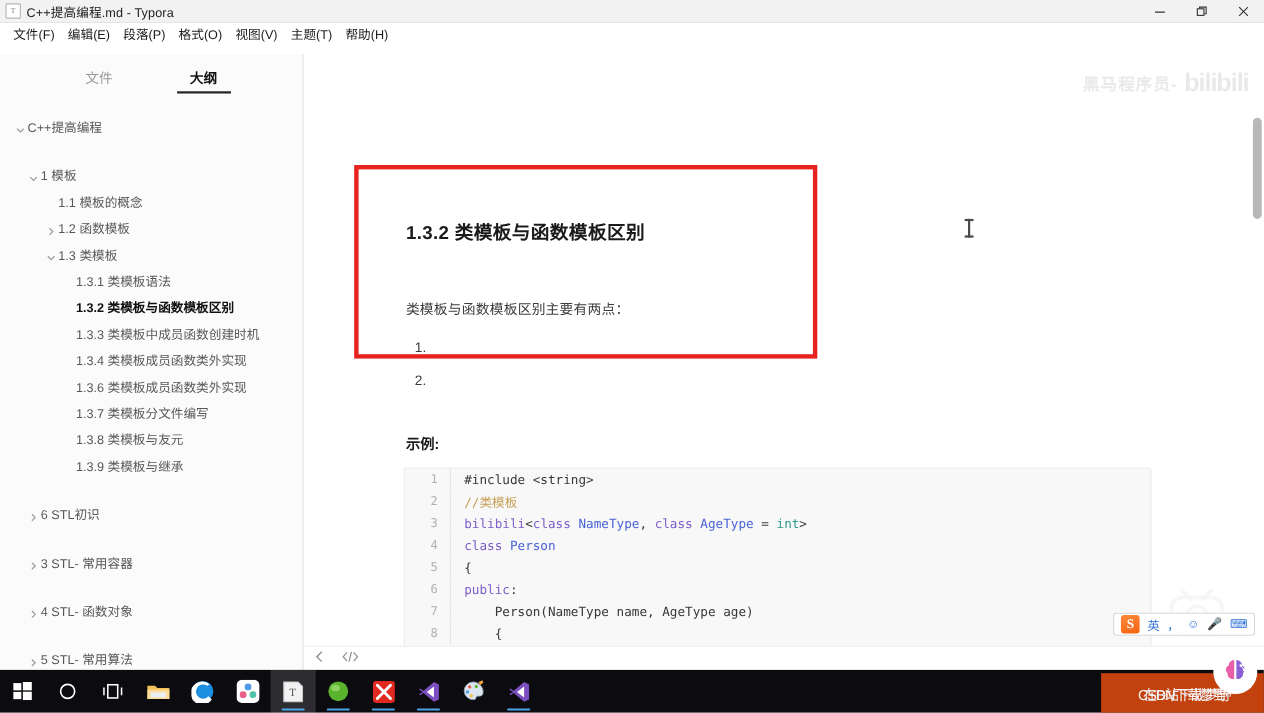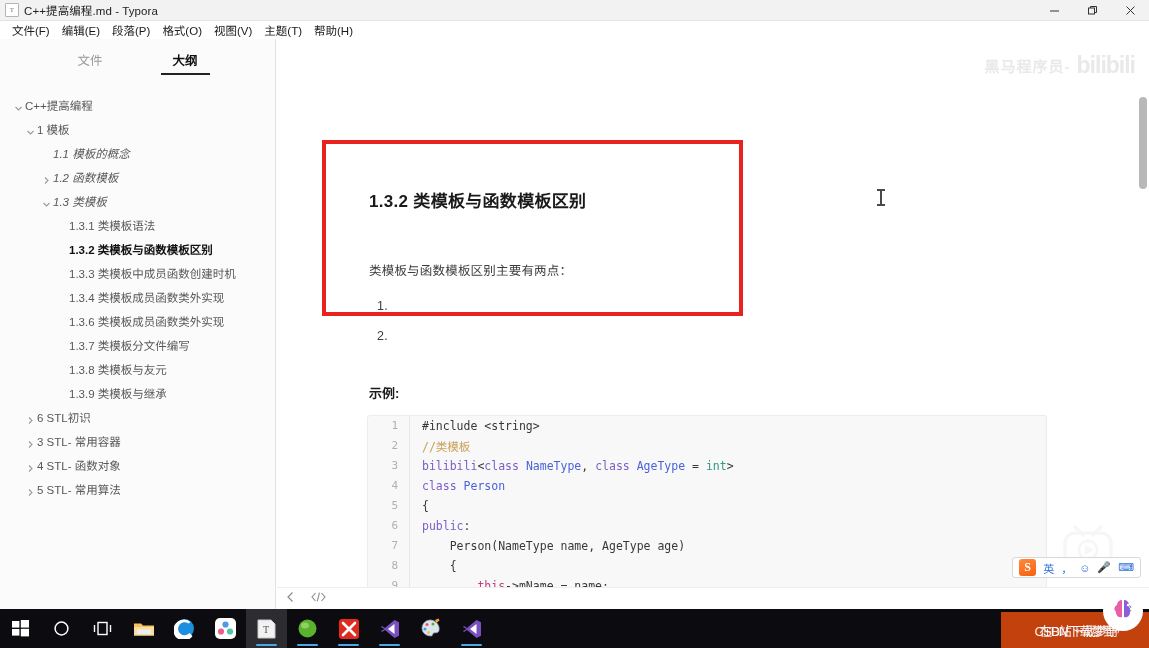--- a/index.html
+++ b/index.html
@@ -34,21 +34,21 @@
   
   .menubar {
     position: absolute; top: 21px; left: 0; width: 1149px; height: 18px;
     background: #ffffff; display: flex; align-items: center; padding-left: 6px;
   }
   .menu-item {
     font-size: 11.5px; color: #1a1a1a; padding: 1px 6px; white-space: nowrap;
   }
 
   
-  .workspace { position: absolute; top: 39px; left: 0; width: 925px; height: 570px; }
+  .workspace { position: absolute; top: 49px; left: 0; width: 925px; height: 570px; }
 
   
   .sidebar {
     position: absolute; left: 0; top: 0; width: 276px; height: 570px;
     background: #fbfbfb; border-right: 1px solid #e2e2e2; overflow: hidden;
   }
   .side-tabs { display: flex; justify-content: center; gap: 70px; padding-top: 11px; }
   .side-tab {
     font-size: 12.5px; color: #9a9a9a; padding-bottom: 6px; position: relative;
   }
@@ -63,22 +63,22 @@
     color: #585858; white-space: nowrap;
   }
   .outline-row.active { color: #111; font-weight: bold; }
   .chev {
     width: 13px; min-width: 13px; text-align: center; color: #9b9b9b;
     font-size: 8px; line-height: 1; display: inline-block;
   }
   .chev svg { vertical-align: middle; }
   .chev.blank { visibility: hidden; }
   .lvl0 { padding-left: 12px; }
-  .lvl1 { padding-left: 24px; }
-  .lvl2 { padding-left: 40px; font-style: italic; }
+  .lvl1 { padding-left: 24px; margin-top: 20px; }
+  .lvl2 { padding-left: 40px; }
   .lvl3 { padding-left: 56px; }
 
   
   .editor {
     position: absolute; left: 277px; top: 0; width: 872px; height: 570px;
     background: #ffffff; overflow: hidden;
   }
   .wm-bili {
     position: absolute; right: 14px; top: 13px;
     display: flex; align-items: center; gap: 6px;

